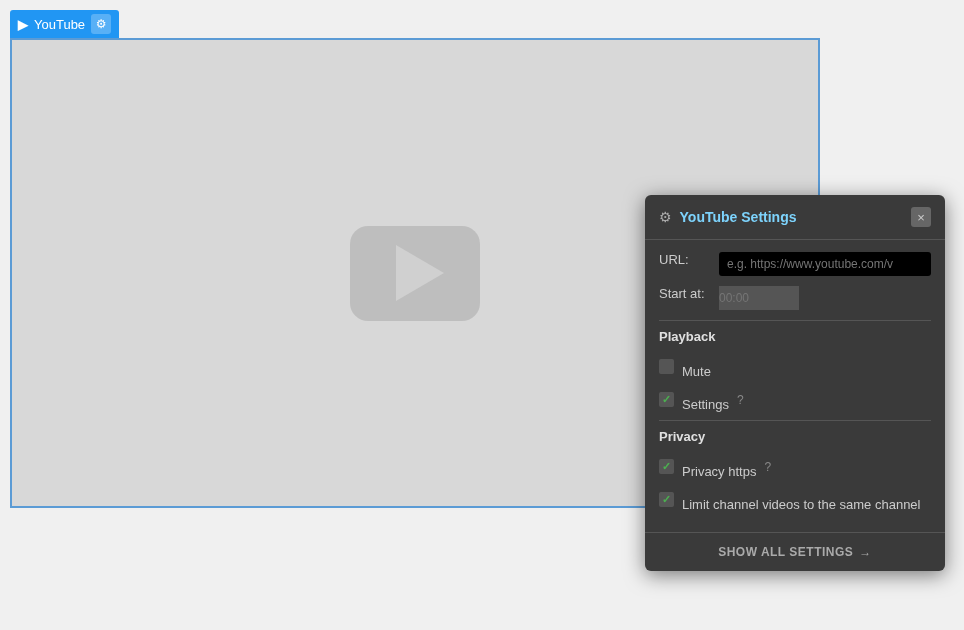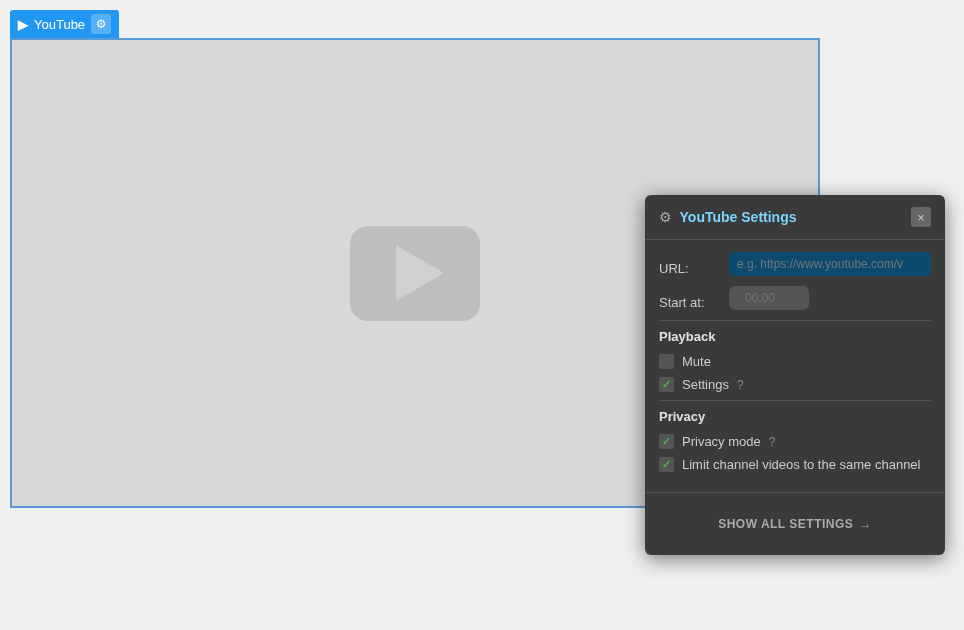--- a/index.html
+++ b/index.html
@@ -145,47 +145,46 @@
       justify-content: center;
       line-height: 1;
     }
 
     .settings-body {
       padding: 12px 14px;
     }
 
     .field-row {
       display: flex;
-      align-items: flex-end;
+      align-items: flex-start;
       margin-bottom: 10px;
-      gap: 10px;
     }
 
     .field-label {
       color: #ccc;
       font-size: 13px;
       min-width: 60px;
     }
 
     .field-input {
       flex: 1;
-      background: #0c4a6e;
+      background: #000000;
       border: none;
       border-radius: 3px;
       padding: 5px 8px;
       color: #aaa;
       font-size: 12px;
     }
 
     .field-input-sm {
       width: 80px;
       background: #555;
       border: none;
-      border-radius: 6px;
-      padding: 5px 16px;
+      border-radius: 0;
+      padding: 5px 0;
       color: #aaa;
       font-size: 12px;
     }
 
     .section-divider {
       border: none;
       border-top: 1px solid #555;
       margin: 8px 0;
     }
 
@@ -221,33 +220,34 @@
 
     .checkbox-check {
       color: #4CAF50;
       font-size: 11px;
       font-weight: bold;
     }
 
     .checkbox-label {
       color: #ccc;
       font-size: 13px;
+      margin-top: 10px;
     }
 
     .help-icon {
       color: #888;
       font-size: 12px;
       cursor: pointer;
     }
 
     .show-all-btn {
       display: flex;
       align-items: center;
       justify-content: center;
-      padding: 24px;
+      padding: 12px;
       border-top: 1px solid #555;
       cursor: pointer;
       color: #aaa;
       font-size: 12px;
       letter-spacing: 0.5px;
       font-weight: 600;
       gap: 6px;
       text-transform: uppercase;
     }
   </style>
@@ -310,21 +310,21 @@
 
 
     <hr class="section-divider">
 
     <div class="section-title">Privacy</div>
 
     <div class="checkbox-row">
       <div class="checkbox-box checked">
         <span class="checkbox-check">✓</span>
       </div>
-      <span class="checkbox-label">Privacy mode</span>
+      <span class="checkbox-label">Privacy https</span>
       <span class="help-icon">?</span>
     </div>
 
     <div class="checkbox-row">
       <div class="checkbox-box checked">
         <span class="checkbox-check">✓</span>
       </div>
       <span class="checkbox-label">Limit channel videos to the same channel</span>
     </div>
   </div>

